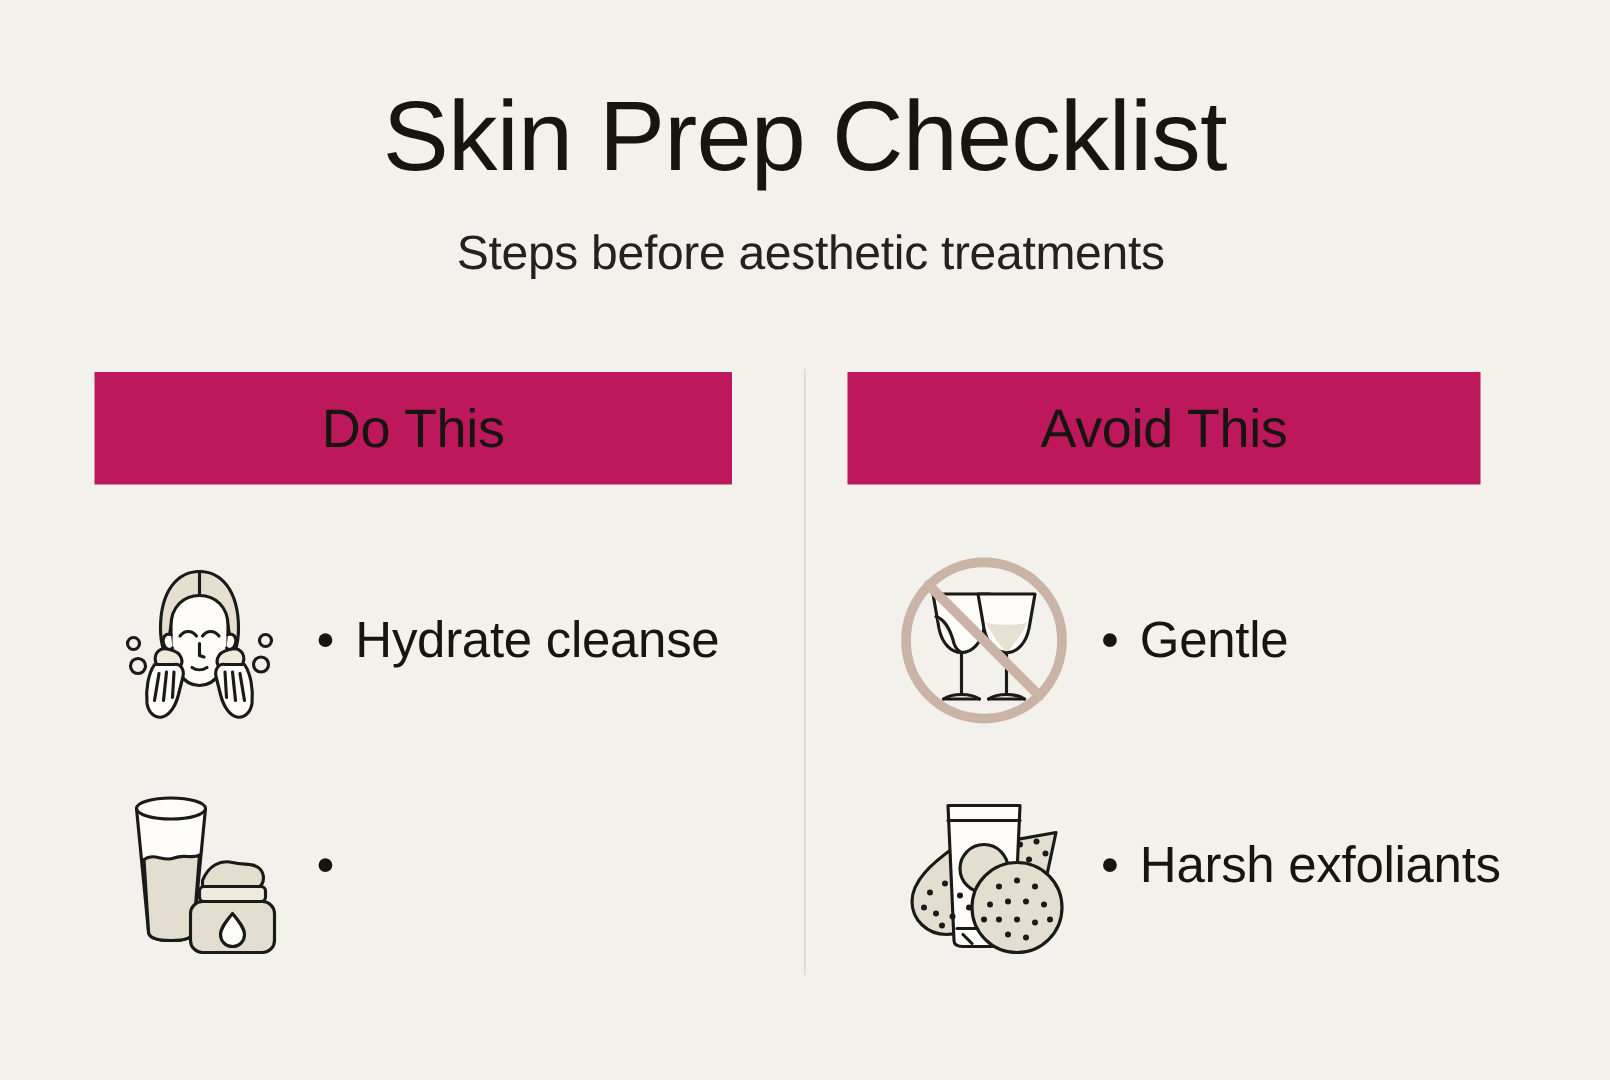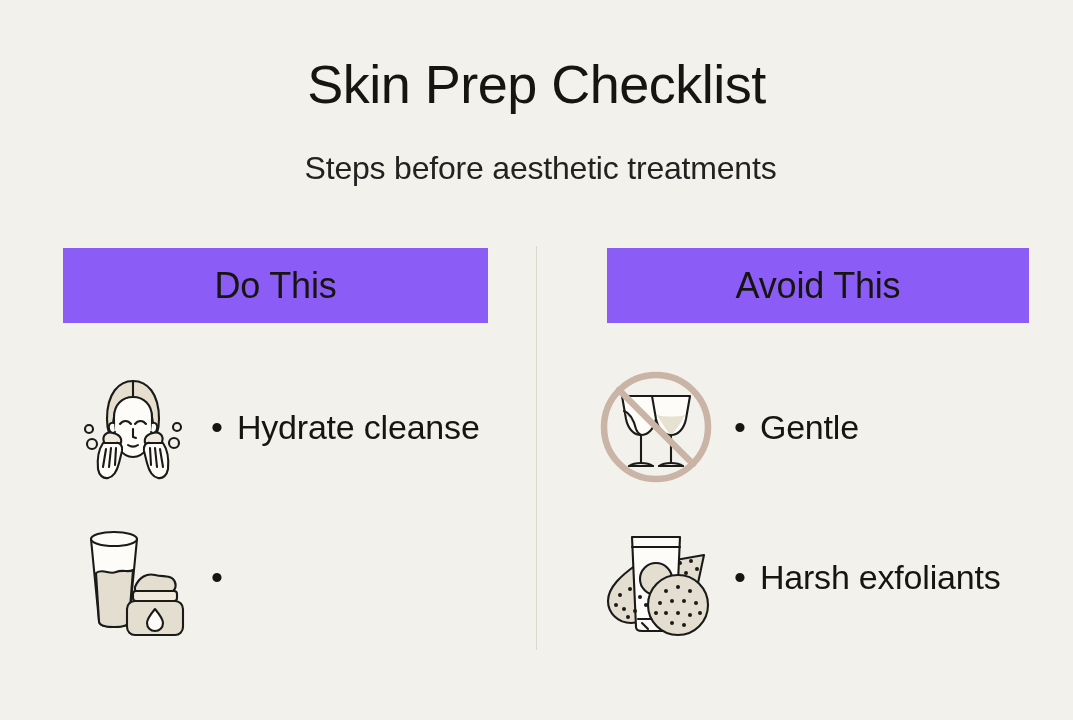--- a/index.html
+++ b/index.html
@@ -21,21 +21,21 @@
     inset: 0;
   }
 
   
   .title {
     position: absolute;
     top: 57px;
     left: 0;
     width: 1073px;
     text-align: center;
-    font-size: 54px;
+    font-size: 66px;
     line-height: 1.0;
     font-weight: 400;
     letter-spacing: -0.5px;
     color: #16150F;
   }
   .subtitle {
     position: absolute;
     top: 152px;
     left: 4px;
     width: 1073px;
@@ -45,27 +45,27 @@
     font-weight: 400;
     letter-spacing: -0.2px;
     color: #232220;
   }
 
   
   .colbar {
     position: absolute;
     top: 248px;
     height: 75px;
-    background: #8b5cf6;
+    background: #be185d;
     display: flex;
     align-items: center;
     justify-content: center;
   }
   .colbar.left  { left: 63px;  width: 425px; }
-  .colbar.right { left: 607px; width: 422px; }
+  .colbar.right { left: 565px; width: 422px; }
   .colbar-label {
     font-size: 36px;
     font-weight: 400;
     letter-spacing: -0.2px;
     color: #16150F;
   }
 
   
   .divider {
     position: absolute;

